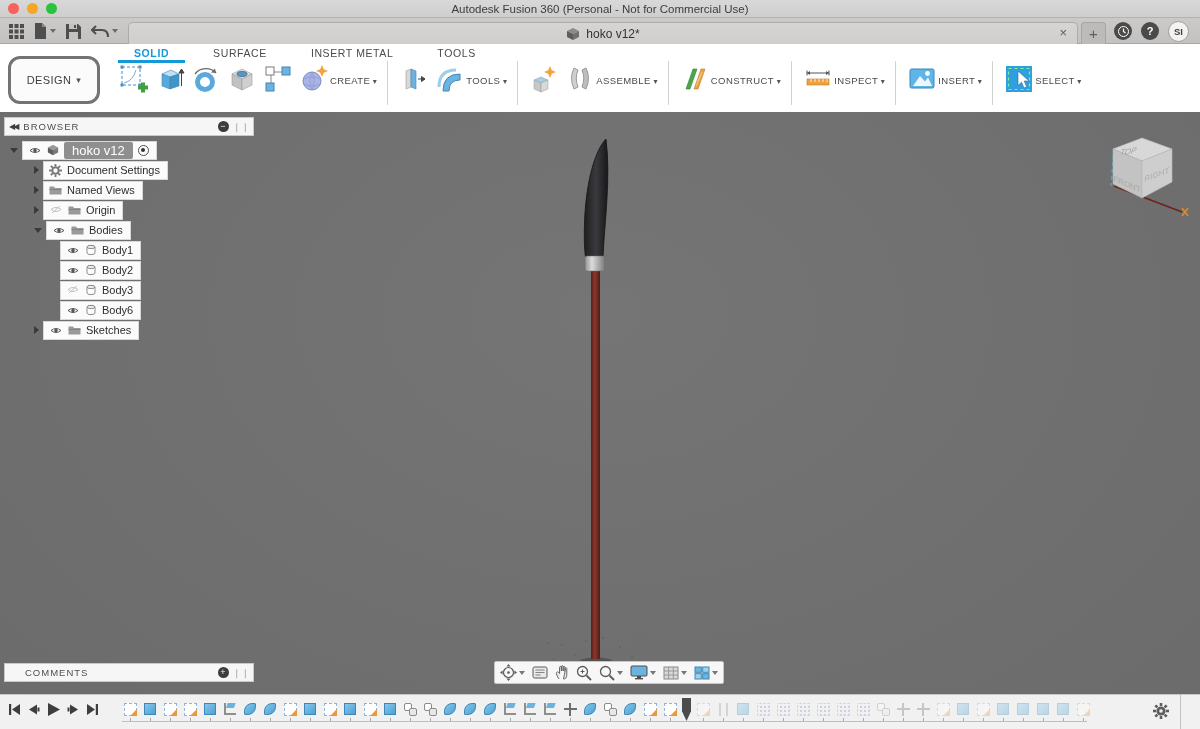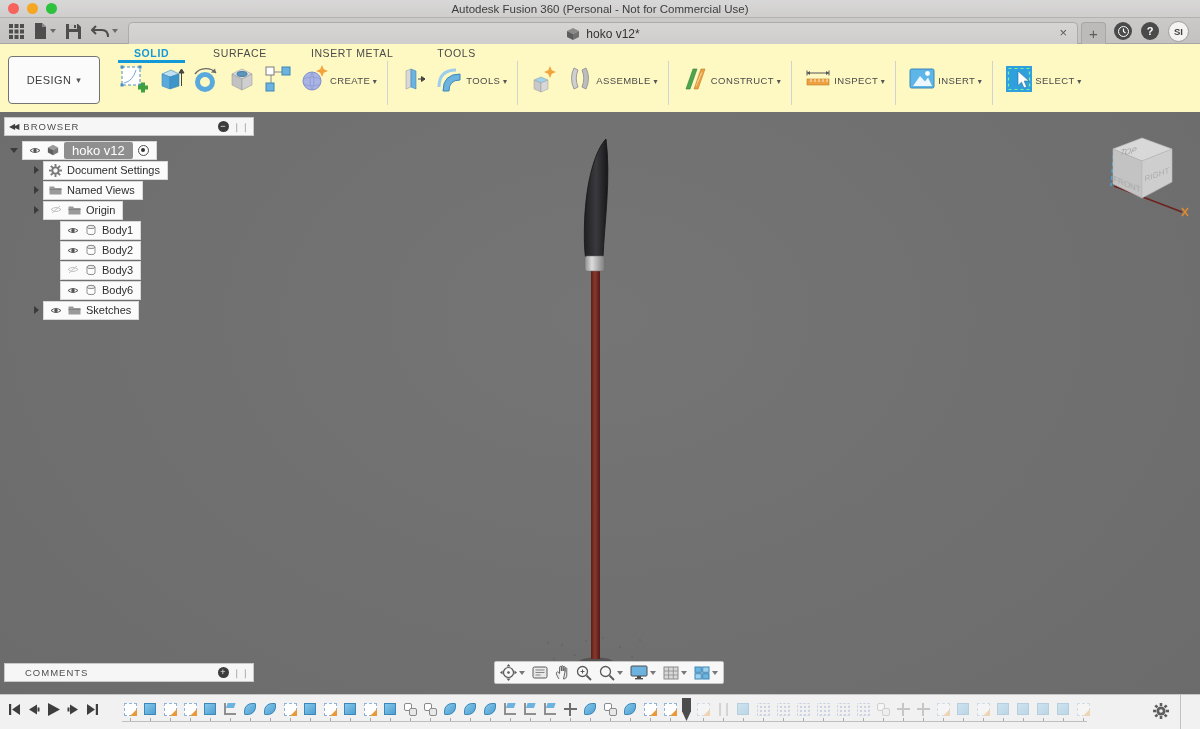--- a/index.html
+++ b/index.html
@@ -32,28 +32,28 @@
     display:flex; align-items:center; justify-content:center; font-size:15px; color:#5c5c5c; }
   .round-ico { width:18px; height:18px; border-radius:50%; background:#4a4a4a; color:#fff;
     display:flex; align-items:center; justify-content:center; font-size:11px; font-weight:bold; }
   .clock-btn { position:absolute; left:1114px; top:4px; }
   .help-btn  { position:absolute; left:1141px; top:4px; }
   .avatar { position:absolute; left:1168px; top:3px; width:21px; height:21px; border-radius:50%;
     background:#f4f3f2; border:1px solid #9f9d9c; color:#3f3f3f; font-size:9.5px; font-weight:bold;
     display:flex; align-items:center; justify-content:center; }
 
   
-  .ribbon { position:absolute; left:0; top:44px; width:1200px; height:84px; background:#fef9c3;
+  .ribbon { position:absolute; left:0; top:44px; width:1200px; height:84px; background:#ffffff;
     border-bottom:1px solid #cfcfcf;padding-left:8px; }
   .ribbon-tabs { position:absolute; left:112px; top:0; display:flex; }
   .rtab { padding:3px 22px 2px; font-size:10.5px; letter-spacing:.6px; color:#4a4a4a; position:relative; }
   .rtab.active { color:#1398d8; font-weight:bold; }
   .rtab.active::after { content:""; position:absolute; left:6px; right:6px; bottom:-2px; height:3px; background:#1398d8; }
   .design-btn { position:absolute; left:8px; top:12px; width:92px; height:48px; background:#fbfbfb;
-    border:1px solid #737373; border-radius:4px; display:flex; align-items:center; justify-content:center;
+    border:3px solid #737373; border-radius:12px; display:flex; align-items:center; justify-content:center;
     font-size:11px; color:#3d3d3d; letter-spacing:.4px; }
   .design-btn::after { content:"▾"; margin-left:5px; color:#555; font-size:9px; }
   .groups { position:absolute; left:112px; top:17px; display:flex; align-items:flex-start; height:50px; }
   .grp { display:flex; flex-direction:row; align-items:center; padding:0 6px; }
   .grp-icons { display:flex; align-items:center; gap:4px; height:36px; }
   .grp-label { font-size:9.5px; color:#4a4a4a; letter-spacing:.4px; margin-top:2px; }
   .grp-label::after { content:" ▾"; font-size:8px; color:#555; }
   .gdiv { width:1px; height:44px; background:#d2d2d2; margin:0 4px; }
   .ric { width:32px; height:32px; display:flex; align-items:center; justify-content:center; }
 
@@ -488,20 +488,34 @@
                 <path d="M1 4.5 Q6 .5 11 4.5 Q6 8.5 1 4.5 Z" fill="none" stroke="#555"></path>
                 <path d="M2 8 L10 1" stroke="#555"></path>
               </svg></span>
           <svg width="13" height="10" viewBox="0 0 13 10">
               <path d="M.5 1.5 h4.5 l1 1.6 h6.5 v6.4 h-12 z" fill="#9a9a9a"></path>
               <path d="M.5 4.5 h12" stroke="#848484"></path>
             </svg>
           <span>Origin</span>
         </span>
       </div>
+      <div class="trow" style="padding-left:30px">
+        <span class="expander exp-open"></span>
+        <span class="node">
+          <svg width="14" height="9" viewBox="0 0 12 9">
+              <path d="M1 4.5 Q6 .5 11 4.5 Q6 8.5 1 4.5 Z" fill="none" stroke="#555"></path>
+              <circle cx="6" cy="4.5" r="1.7" fill="#555"></circle>
+            </svg>
+          <svg width="13" height="10" viewBox="0 0 13 10">
+              <path d="M.5 1.5 h4.5 l1 1.6 h6.5 v6.4 h-12 z" fill="#9a9a9a"></path>
+              <path d="M.5 4.5 h12" stroke="#848484"></path>
+            </svg>
+          <span>Bodies</span>
+        </span>
+      </div>
       <div class="trow" style="padding-left:56px">
         <span class="node">
           <svg width="14" height="9" viewBox="0 0 12 9">
               <path d="M1 4.5 Q6 .5 11 4.5 Q6 8.5 1 4.5 Z" fill="none" stroke="#555"></path>
               <circle cx="6" cy="4.5" r="1.7" fill="#555"></circle>
             </svg>
           <svg width="12" height="12" viewBox="0 0 11 12">
               <path d="M1.5 3 a4 1.6 0 0 1 8 0 v6 a4 1.6 0 0 1 -8 0 z" fill="#fdfdfd" stroke="#8f8f8f"></path>
               <ellipse cx="5.5" cy="3" rx="4" ry="1.6" fill="#ececec" stroke="#8f8f8f"></ellipse>
             </svg>

